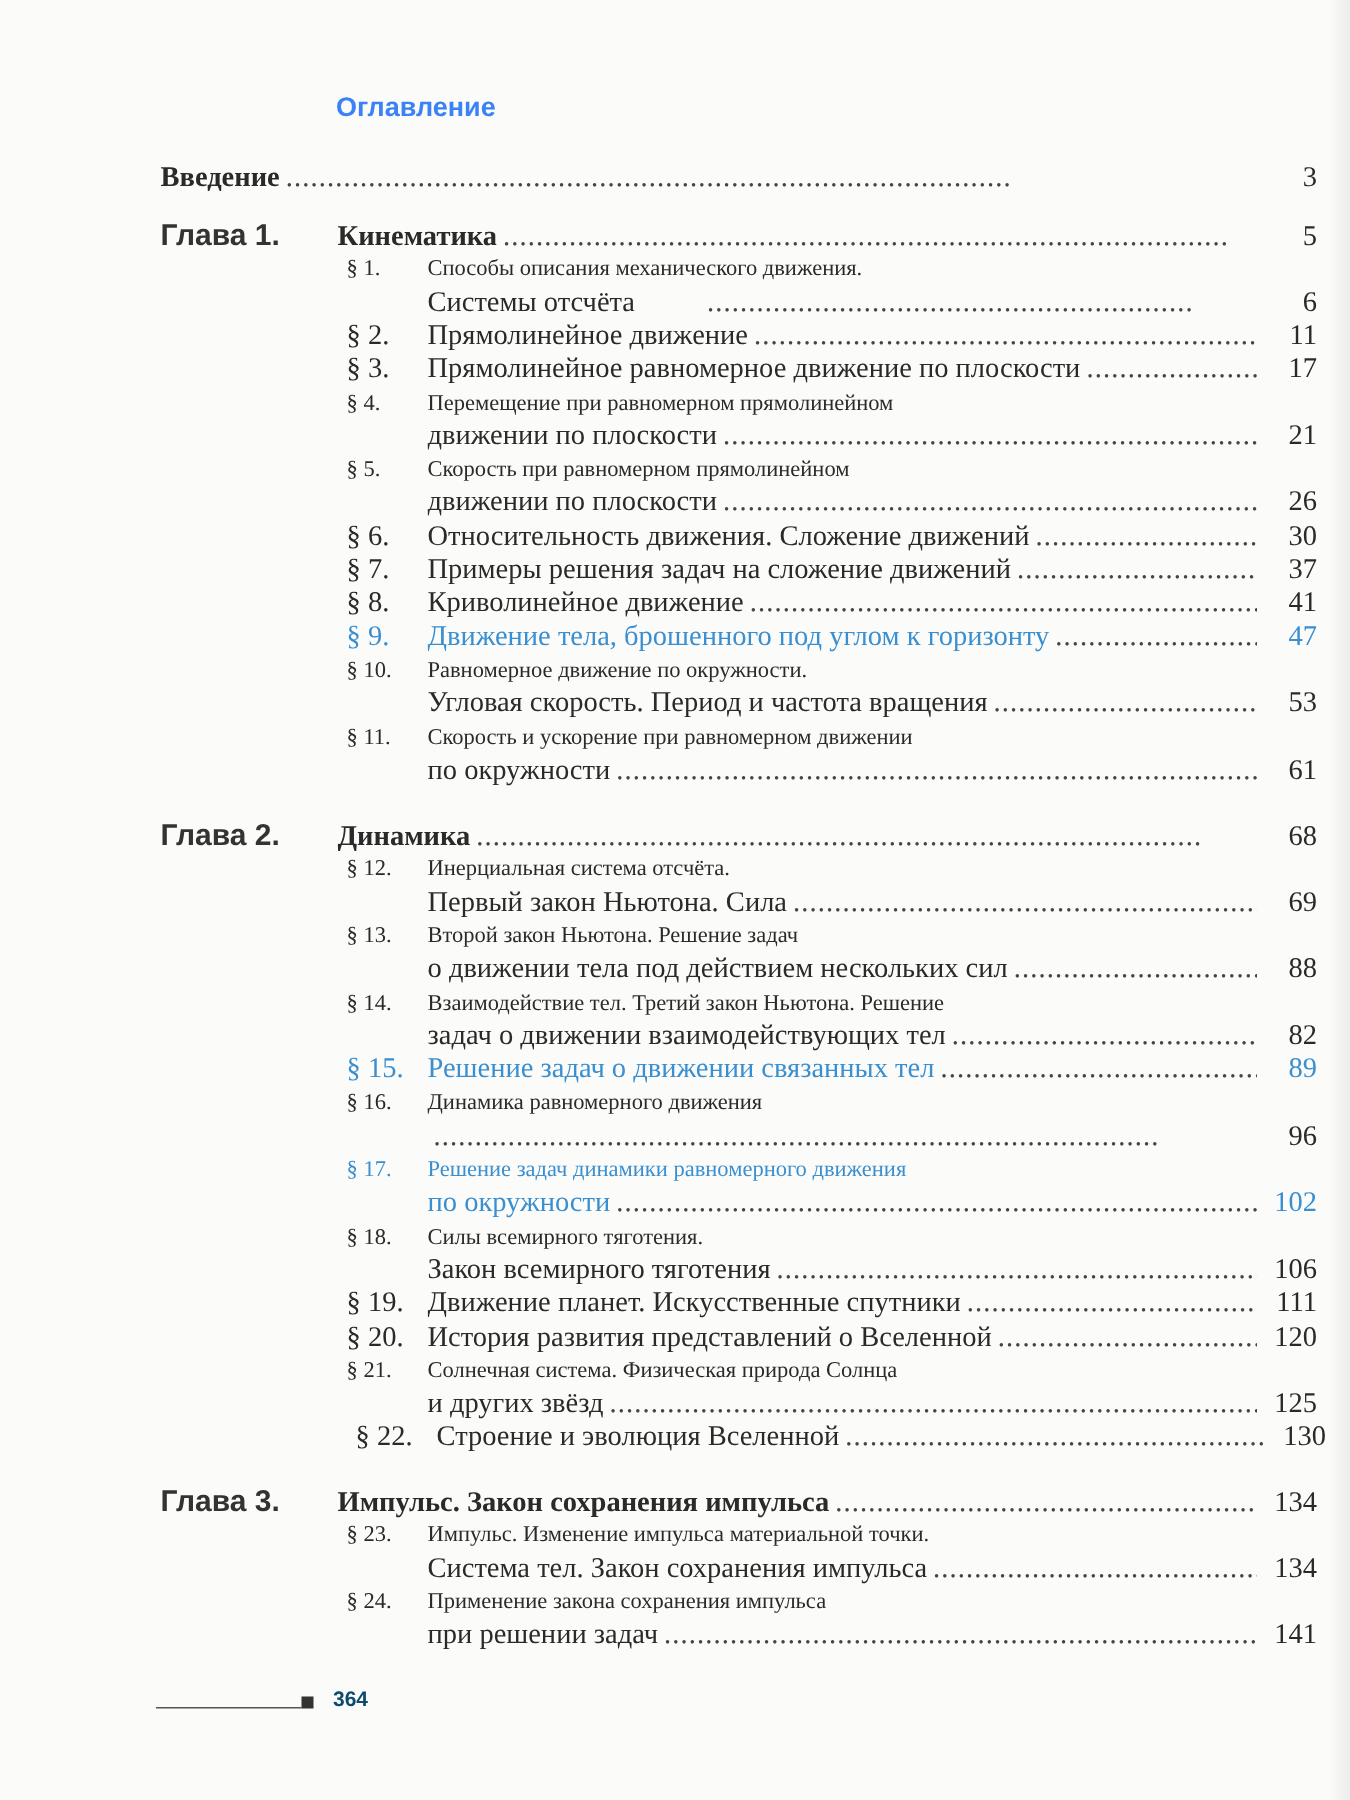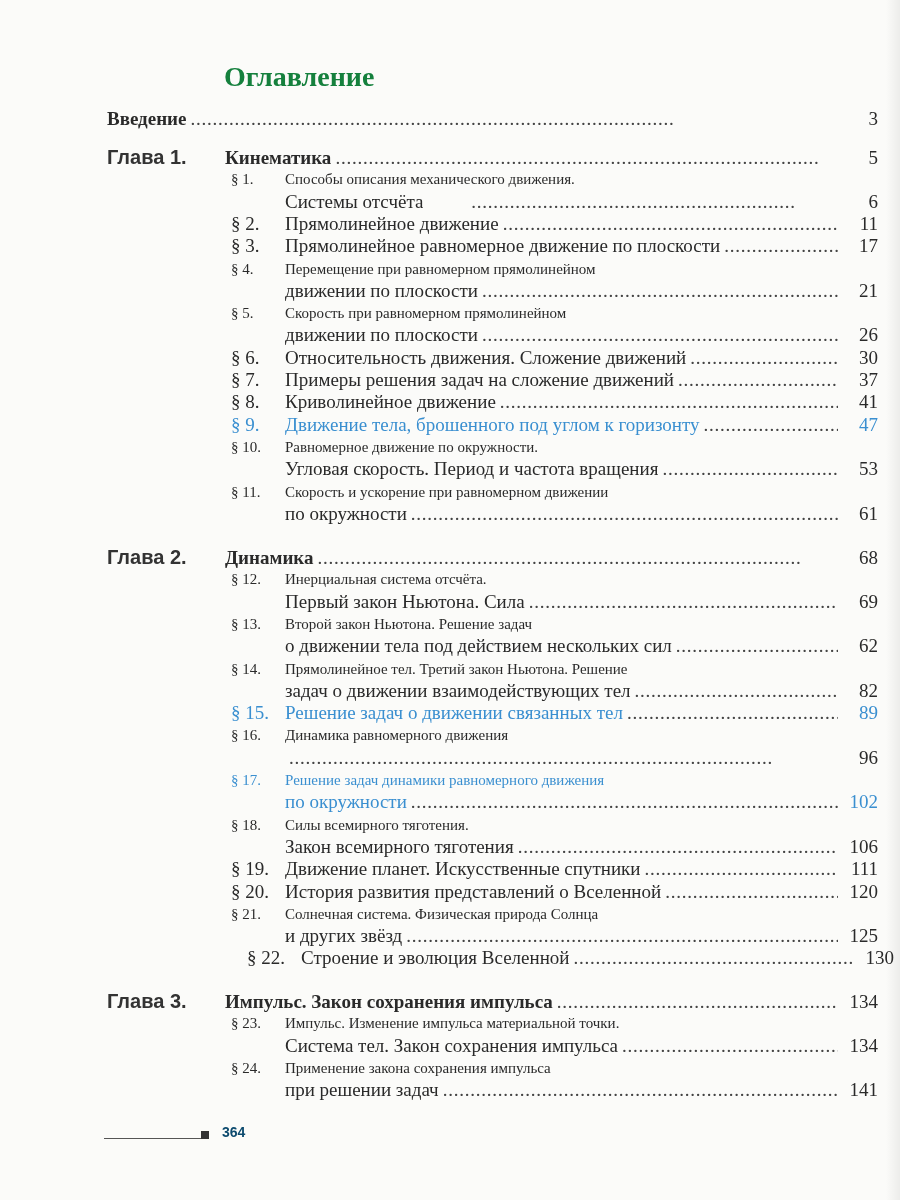--- a/index.html
+++ b/index.html
@@ -6,22 +6,22 @@
   body {
     width: 900px; height: 1200px; overflow: hidden;
     background: #fbfbf9;
     font-family: "Liberation Serif", "DejaVu Serif", serif;
     color: #2a2a2a;
     position: relative;
   }
   .page { position: absolute; left: 0; top: 0; width: 900px; height: 1200px; }
   .title {
     position: absolute; left: 224px; top: 61px;
-    font-family: Liberation Serif, serif;
-    font-weight: bold; font-size: 28px; color: #15803d;
+    font-family: Liberation Sans, sans-serif;
+    font-weight: bold; font-size: 18px; color: #3b82f6;
   }
   .row {
     position: absolute; display: flex; align-items: baseline;
     font-size: 19px; line-height: 22px; white-space: nowrap;
   }
   .row .lbl { font-family: "Liberation Sans", "DejaVu Sans", sans-serif; font-weight: bold; font-size: 20px; color: #333; }
   .row .txt { overflow: hidden; }
   .row .bold { font-weight: bold; }
   .row .dots {
     flex: 1; overflow: hidden; margin: 0 4px; letter-spacing: 3px; color: #444;
@@ -138,23 +138,23 @@
       <div class="line1" style="left: 231px; top: 568.3px;"><span class="sec">§ 12.</span><span>Инерциальная система отсчёта.</span></div>
       <div class="row" style="left: 285px; top: 590.6px; width: 593px; align-items: flex-end;">
         <span class="txt">Первый закон Ньютона. Сила</span>
         <span class="dots"></span>
         <span class="pg">69</span>
       </div>
       <div class="line1" style="left: 231px; top: 612.9px;"><span class="sec">§ 13.</span><span>Второй закон Ньютона. Решение задач</span></div>
       <div class="row" style="left: 285px; top: 635.2px; width: 593px;">
         <span class="txt">о движении тела под действием нескольких сил</span>
         <span class="dots"></span>
-        <span class="pg">62</span>
-      </div>
-      <div class="line1" style="left: 231px; top: 657.5px;"><span class="sec">§ 14.</span><span>Прямолинейное тел. Третий закон Ньютона. Решение</span></div>
+        <span class="pg">88</span>
+      </div>
+      <div class="line1" style="left: 231px; top: 657.5px;"><span class="sec">§ 14.</span><span>Взаимодействие тел. Третий закон Ньютона. Решение</span></div>
       <div class="row" style="left: 285px; top: 679.8px; width: 593px;">
         <span class="txt">задач о движении взаимодействующих тел</span>
         <span class="dots"></span>
         <span class="pg">82</span>
       </div>
       <div class="row blue" style="left: 231px; top: 702.1px; width: 647px;">
         <span class="sec">§ 15.</span>
         <span class="txt">Решение задач о движении связанных тел</span>
         <span class="dots"></span>
         <span class="pg">89</span>
@@ -187,21 +187,21 @@
         <span class="txt">История развития представлений о Вселенной</span>
         <span class="dots"></span>
         <span class="pg">120</span>
       </div>
       <div class="line1" style="left: 231px; top: 902.8px;"><span class="sec">§ 21.</span><span>Солнечная система. Физическая природа Солнца</span></div>
       <div class="row" style="left: 285px; top: 925.1px; width: 593px;">
         <span class="txt">и других звёзд</span>
         <span class="dots"></span>
         <span class="pg">125</span>
       </div>
-      <div class="row" style="left: 247px; top: 947.4px; width: 647px;">
+      <div class="row" style="left: 237px; top: 947.4px; width: 647px;">
         <span class="sec">§ 22.</span>
         <span class="txt">Строение и эволюция Вселенной</span>
         <span class="dots"></span>
         <span class="pg">130</span>
       </div>
       <div class="row" style="left: 107px; top: 990px; width: 771px;">
         <span class="lbl" style="width: 118px; display: inline-block;">Глава 3.</span>
         <span class="txt bold">Импульс. Закон сохранения импульса</span>
         <span class="dots"></span>
         <span class="pg">134</span>

